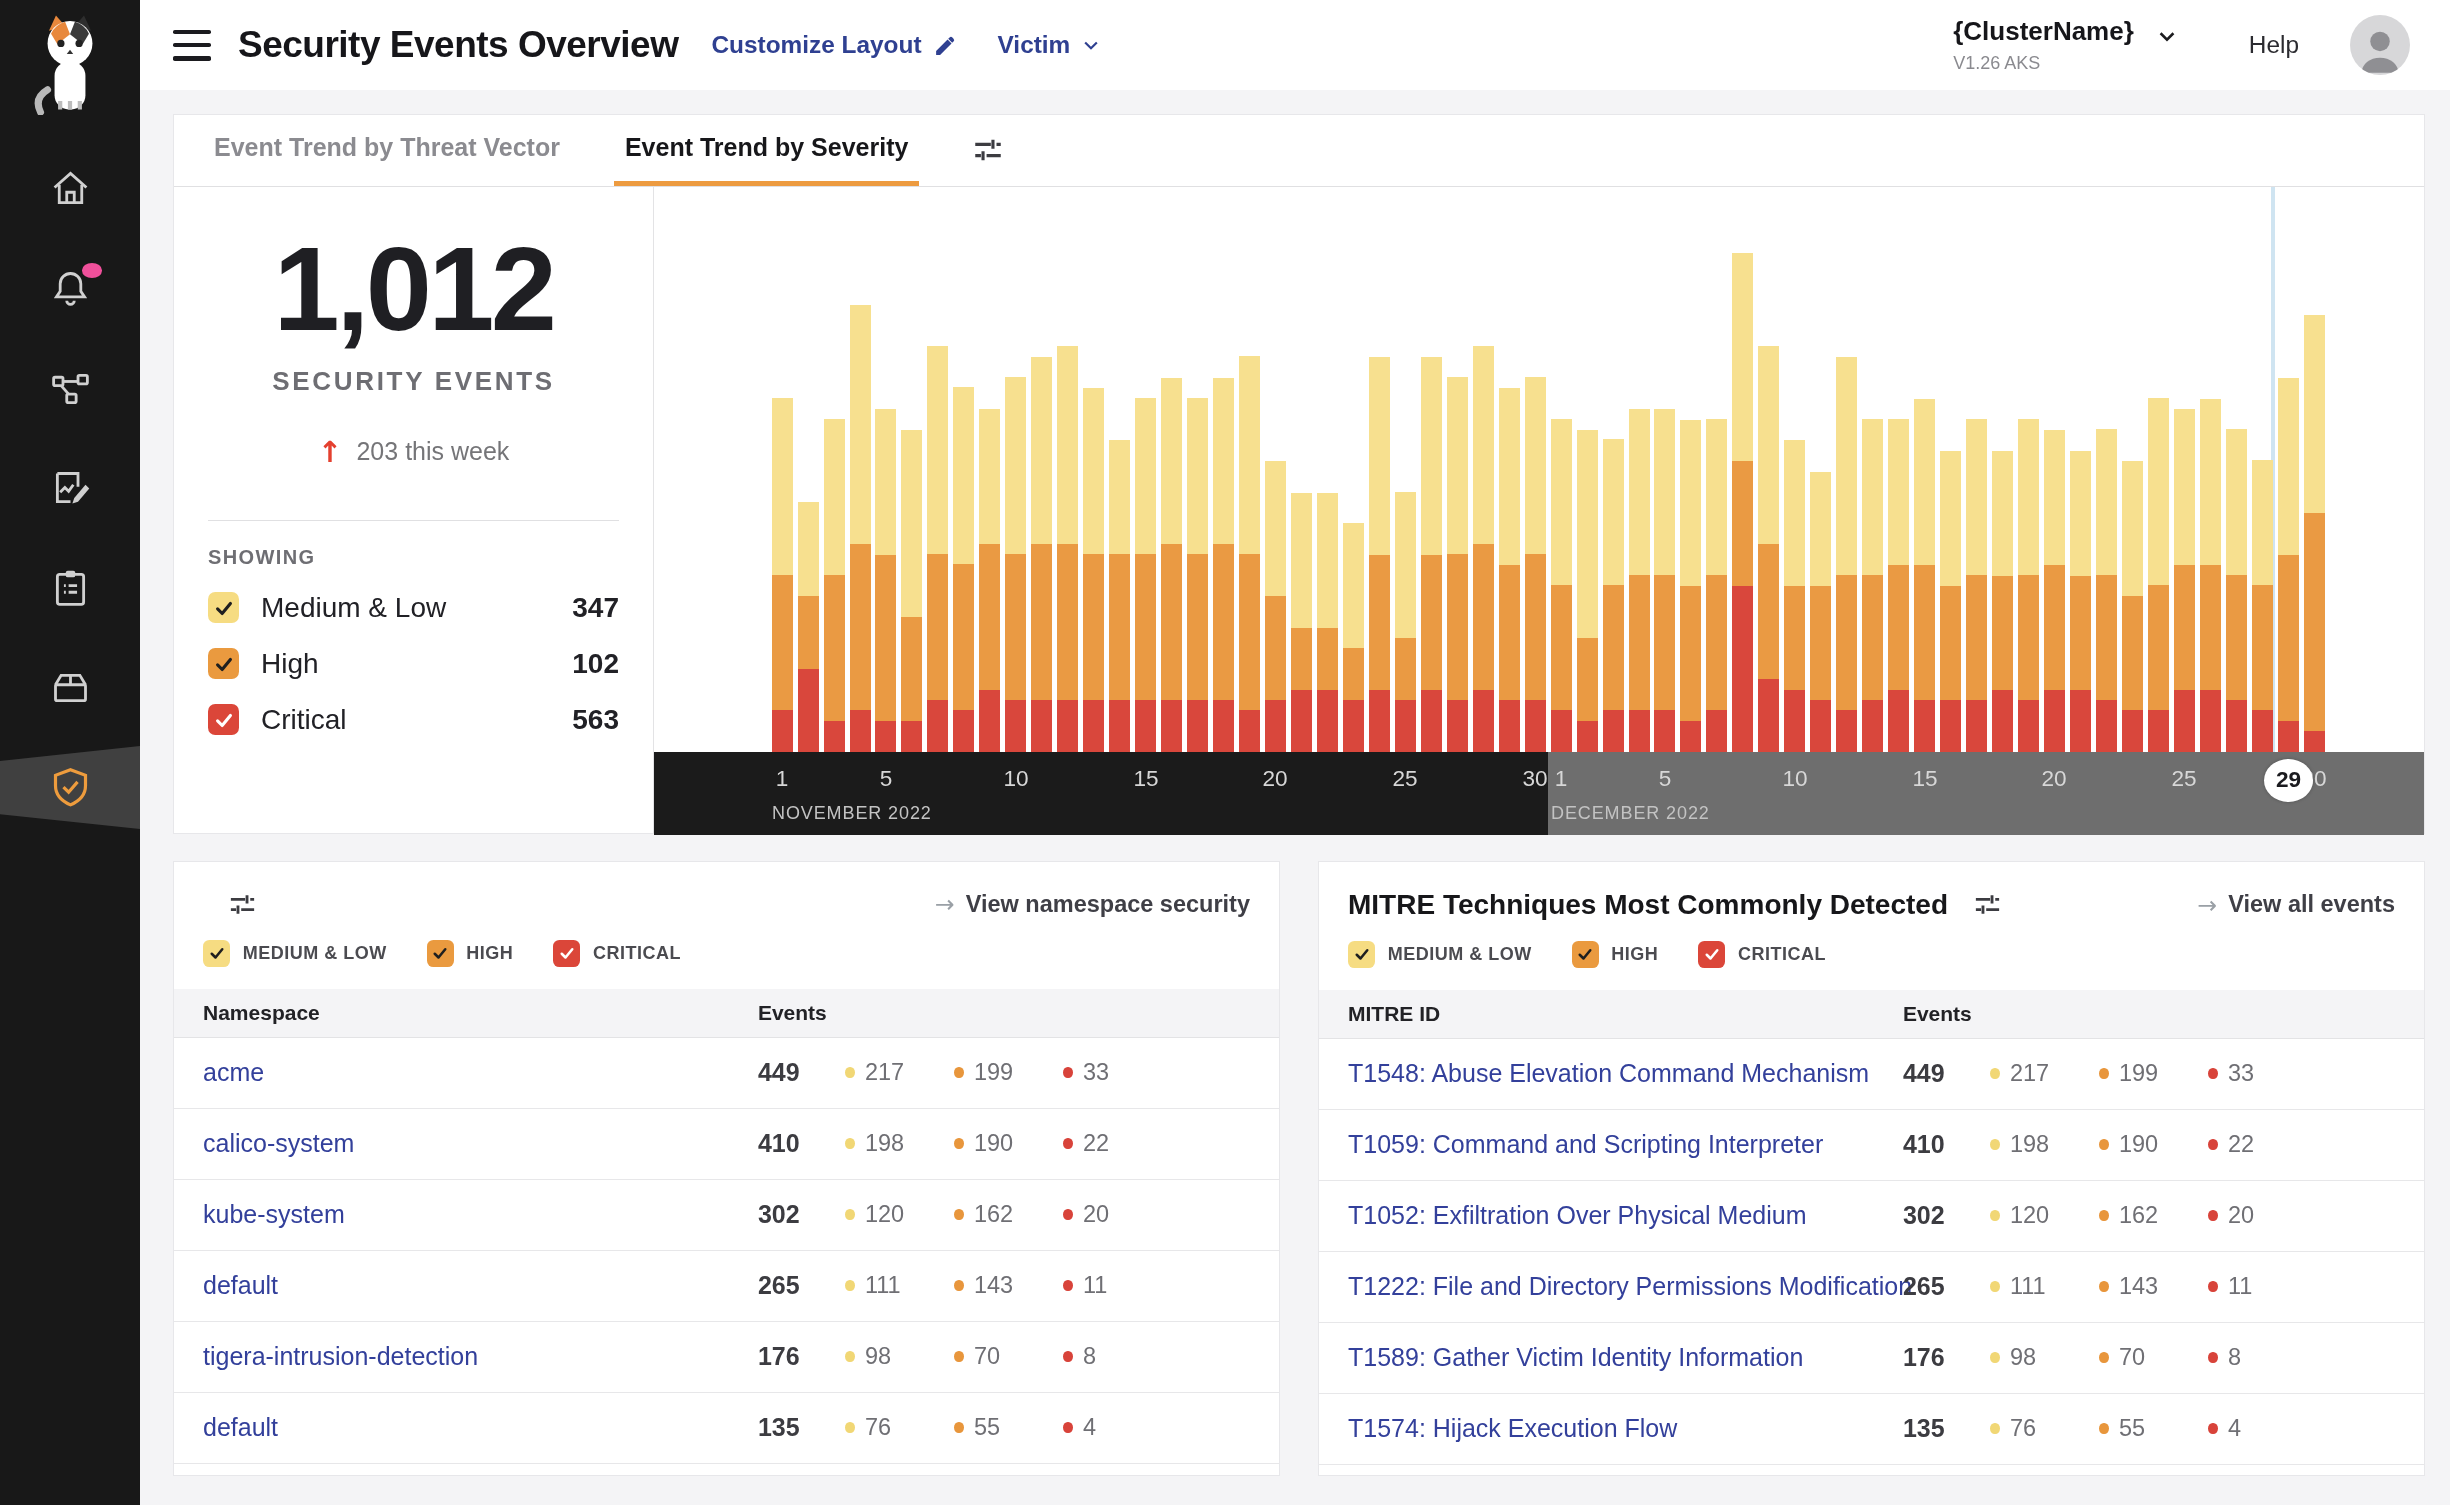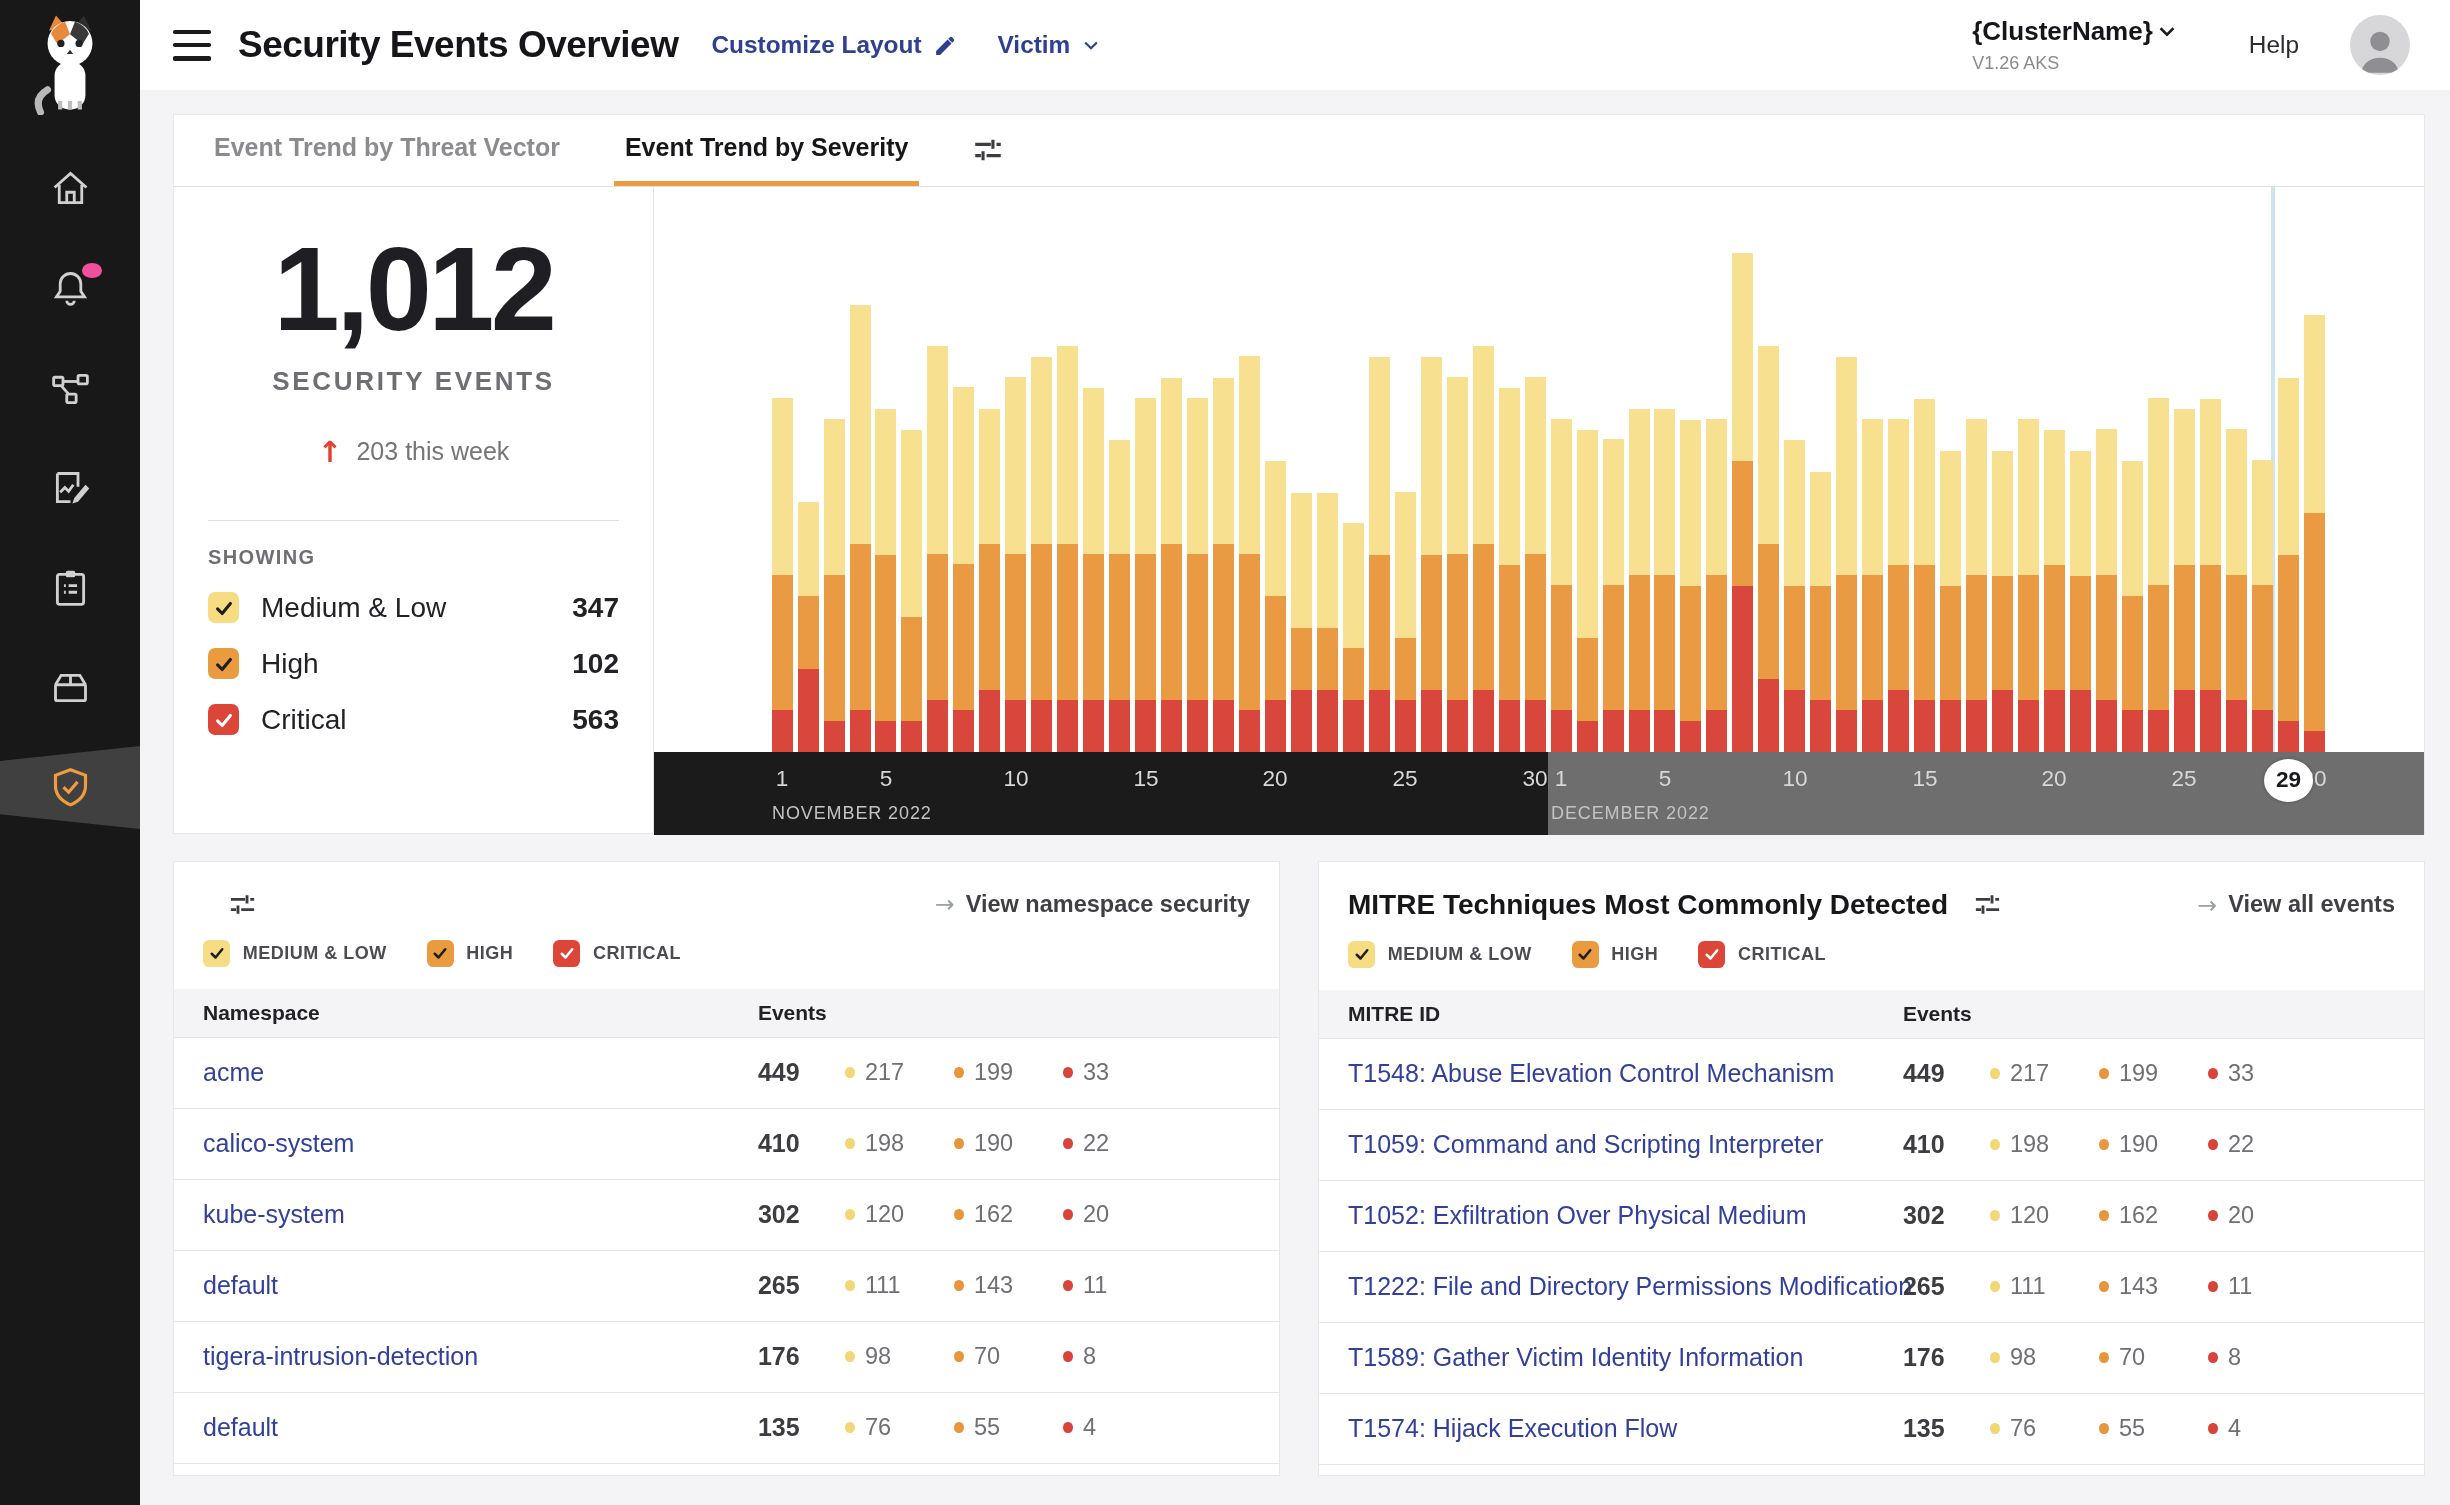--- a/index.html
+++ b/index.html
@@ -30,21 +30,21 @@
   .page-title { font-size:37px; font-weight:800; color:#16161a; letter-spacing:-0.5px; margin-left:27px; }
   .hlink { display:flex; align-items:center; gap:11px; color:#2F4091; font-size:24.4px; font-weight:600;
     cursor:pointer; text-decoration:none; }
   .hlink.customize { margin-left:33px; }
   .hlink.export { margin-left:40px; }
   .hspacer { flex:1; }
   .date-btn { align-self:flex-start; height:87px; width:275px; background:#333F73; border:none;
     color:#fff; display:flex; align-items:center; justify-content:center; gap:16.3px;
     font-size:24.4px; font-weight:600; font-family:inherit; cursor:pointer; }
   .cluster { margin-left:51px; cursor:pointer; }
-  .cluster-row { display:flex; align-items:center; gap:3px; font-size:26px; font-weight:700; color:#16161a; }
+  .cluster-row { display:flex; align-items:flex-end; gap:22px; font-size:26px; font-weight:700; color:#16161a; }
   .cluster-ver { font-size:18px; color:#8a8a8f; margin-top:6.3px; }
   .help { margin-left:71px; font-size:24.4px; color:#2b2b30; text-decoration:none; cursor:pointer; }
   .avatar { margin-left:51px; width:60px; height:60px; border-radius:50%; background:#d7d7d9;
     overflow:hidden; display:flex; align-items:flex-end; justify-content:center; cursor:pointer; }
   
   .content { flex:1; padding:23.5px 25px 0 33px; }
   .card { background:#fff; border:0.9px solid #e7e7ea; }
   
   .chart-card { height:720px; display:flex; flex-direction:column; }
   .tabbar { height:72px; border-bottom:0.9px solid #e0e0e2; display:flex; align-items:stretch;
@@ -804,21 +804,21 @@
               </span>
               <span class="filter-label">CRITICAL</span>
             </span>
           </div>
         <div class="thead">
           <span class="col-name">MITRE ID</span>
           <span>Events</span>
         </div>
         <div id="mitre-rows">
             <div class="trow">
-              <a class="row-name">T1548: Abuse Elevation Control Mechanism</a>
+              <a class="row-name">T1548: Abuse Elevation Command Mechanism</a>
               <div class="events-cell">
                 <b class="ev-total">449</b>
                 <span class="ev-group">
                   <span class="dot" style="background: rgb(241, 215, 117);"></span>
                   <span class="ev-val">217</span>
                 </span>
                 <span class="ev-group">
                   <span class="dot" style="background: rgb(232, 150, 60);"></span>
                   <span class="ev-val">199</span>
                 </span>

